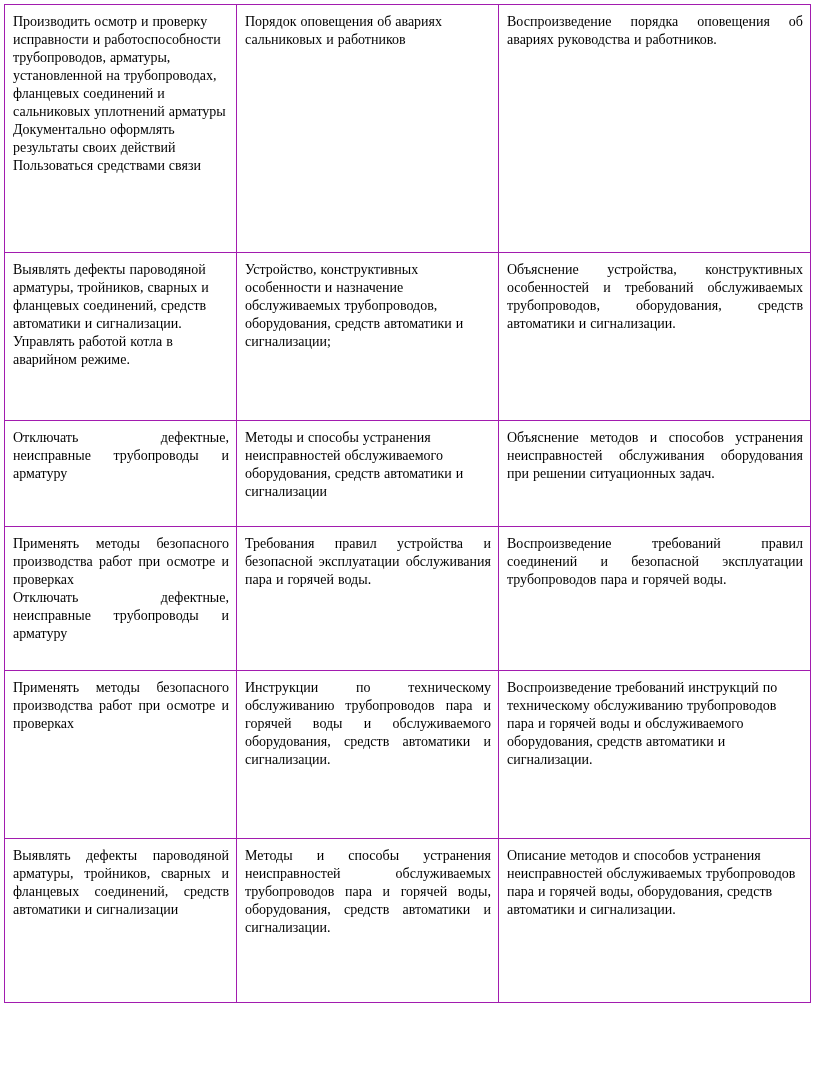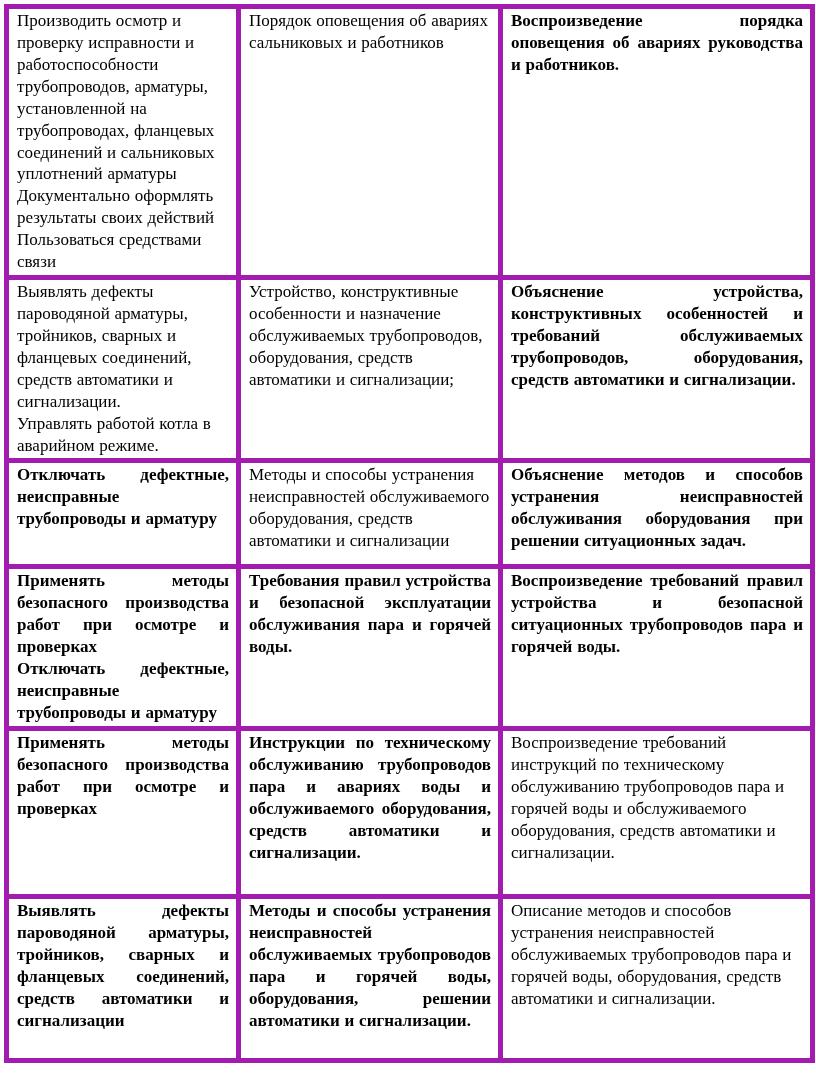--- a/index.html
+++ b/index.html
@@ -25,35 +25,35 @@
   }
   table.doc-table {
     position: absolute;
     left: 4px;
     top: 4px;
     width: 806px;
     border-collapse: collapse;
     table-layout: fixed;
   }
   table.doc-table td {
-    border: 5px solid #a21caf;
+    border: 1px solid #a21caf;
     vertical-align: top;
-    padding: 1px 7px 2px 8px;
-    font-size: 17px;
+    padding: 8px 7px 2px 8px;
+    font-size: 14px;
     line-height: 1.29;
   }
   col.c1 { width: 232px; }
   col.c2 { width: 262px; }
   col.c3 { width: 312px; }
   .cell-text {
     white-space: pre-line;
     word-spacing: 0.5px;
   }
   .align-left    { text-align: left; }
-  .align-justify { text-align: justify; font-weight: bold; }
+  .align-justify { text-align: justify; }
   .align-justify .cell-text { text-align: justify; }
 </style>
 </head>
 <body>
 
 <div class="page">
   <table class="doc-table">
     <colgroup>
       <col class="c1">
       <col class="c2">
@@ -72,21 +72,21 @@
         <td class="align-justify">
             <div class="cell-text">Воспроизведение порядка оповещения об авариях руководства и работников.</div>
           </td>
       </tr>
       <tr style="height:168px;">
         <td class="align-left">
             <div class="cell-text">Выявлять дефекты пароводяной арматуры, тройников, сварных и фланцевых соединений, средств автоматики и сигнализации.
 Управлять работой котла в аварийном режиме.</div>
           </td>
         <td class="align-left">
-            <div class="cell-text">Устройство, конструктивные особенности и назначение обслуживаемых трубопроводов, оборудования, средств автоматики и сигнализации;</div>
+            <div class="cell-text">Устройство, конструктивных особенности и назначение обслуживаемых трубопроводов, оборудования, средств автоматики и сигнализации;</div>
           </td>
         <td class="align-justify">
             <div class="cell-text">Объяснение устройства, конструктивных особенностей и требований обслуживаемых трубопроводов, оборудования, средств автоматики и сигнализации.</div>
           </td>
       </tr>
       <tr style="height:106px;">
         <td class="align-justify">
             <div class="cell-text">Отключать дефектные, неисправные трубопроводы и арматуру</div>
           </td>
         <td class="align-left">
@@ -98,40 +98,40 @@
       </tr>
       <tr style="height:144px;">
         <td class="align-justify">
             <div class="cell-text">Применять методы безопасного производства работ при осмотре и проверках
 Отключать дефектные, неисправные трубопроводы и арматуру</div>
           </td>
         <td class="align-justify">
             <div class="cell-text"> Требования правил устройства и безопасной эксплуатации обслуживания пара и горячей воды.</div>
           </td>
         <td class="align-justify">
-            <div class="cell-text">Воспроизведение требований правил устройства и безопасной ситуационных трубопроводов пара и горячей воды.</div>
+            <div class="cell-text">Воспроизведение требований правил соединений и безопасной эксплуатации трубопроводов пара и горячей воды.</div>
           </td>
       </tr>
       <tr style="height:168px;">
         <td class="align-justify">
             <div class="cell-text">Применять методы безопасного производства работ при осмотре и проверках</div>
           </td>
         <td class="align-justify">
-            <div class="cell-text"> Инструкции по техническому обслуживанию трубопроводов пара и авариях воды и обслуживаемого оборудования, средств автоматики и сигнализации.</div>
+            <div class="cell-text"> Инструкции по техническому обслуживанию трубопроводов пара и горячей воды и обслуживаемого оборудования, средств автоматики и сигнализации.</div>
           </td>
         <td class="align-left">
             <div class="cell-text">Воспроизведение требований инструкций по техническому обслуживанию трубопроводов пара и горячей воды и обслуживаемого оборудования, средств автоматики и сигнализации.</div>
           </td>
       </tr>
       <tr style="height:164px;">
         <td class="align-justify">
             <div class="cell-text">Выявлять дефекты пароводяной арматуры, тройников, сварных и фланцевых соединений, средств автоматики и сигнализации</div>
           </td>
         <td class="align-justify">
-            <div class="cell-text">Методы и способы устранения неисправностей обслуживаемых трубопроводов пара и горячей воды, оборудования, решении автоматики и сигнализации.</div>
+            <div class="cell-text">Методы и способы устранения неисправностей обслуживаемых трубопроводов пара и горячей воды, оборудования, средств автоматики и сигнализации.</div>
           </td>
         <td class="align-left">
             <div class="cell-text">Описание методов и способов устранения неисправностей обслуживаемых трубопроводов пара и горячей воды, оборудования, средств автоматики и сигнализации.</div>
           </td>
       </tr>
     </tbody>
   </table>
 </div>
 
 </body></html>

